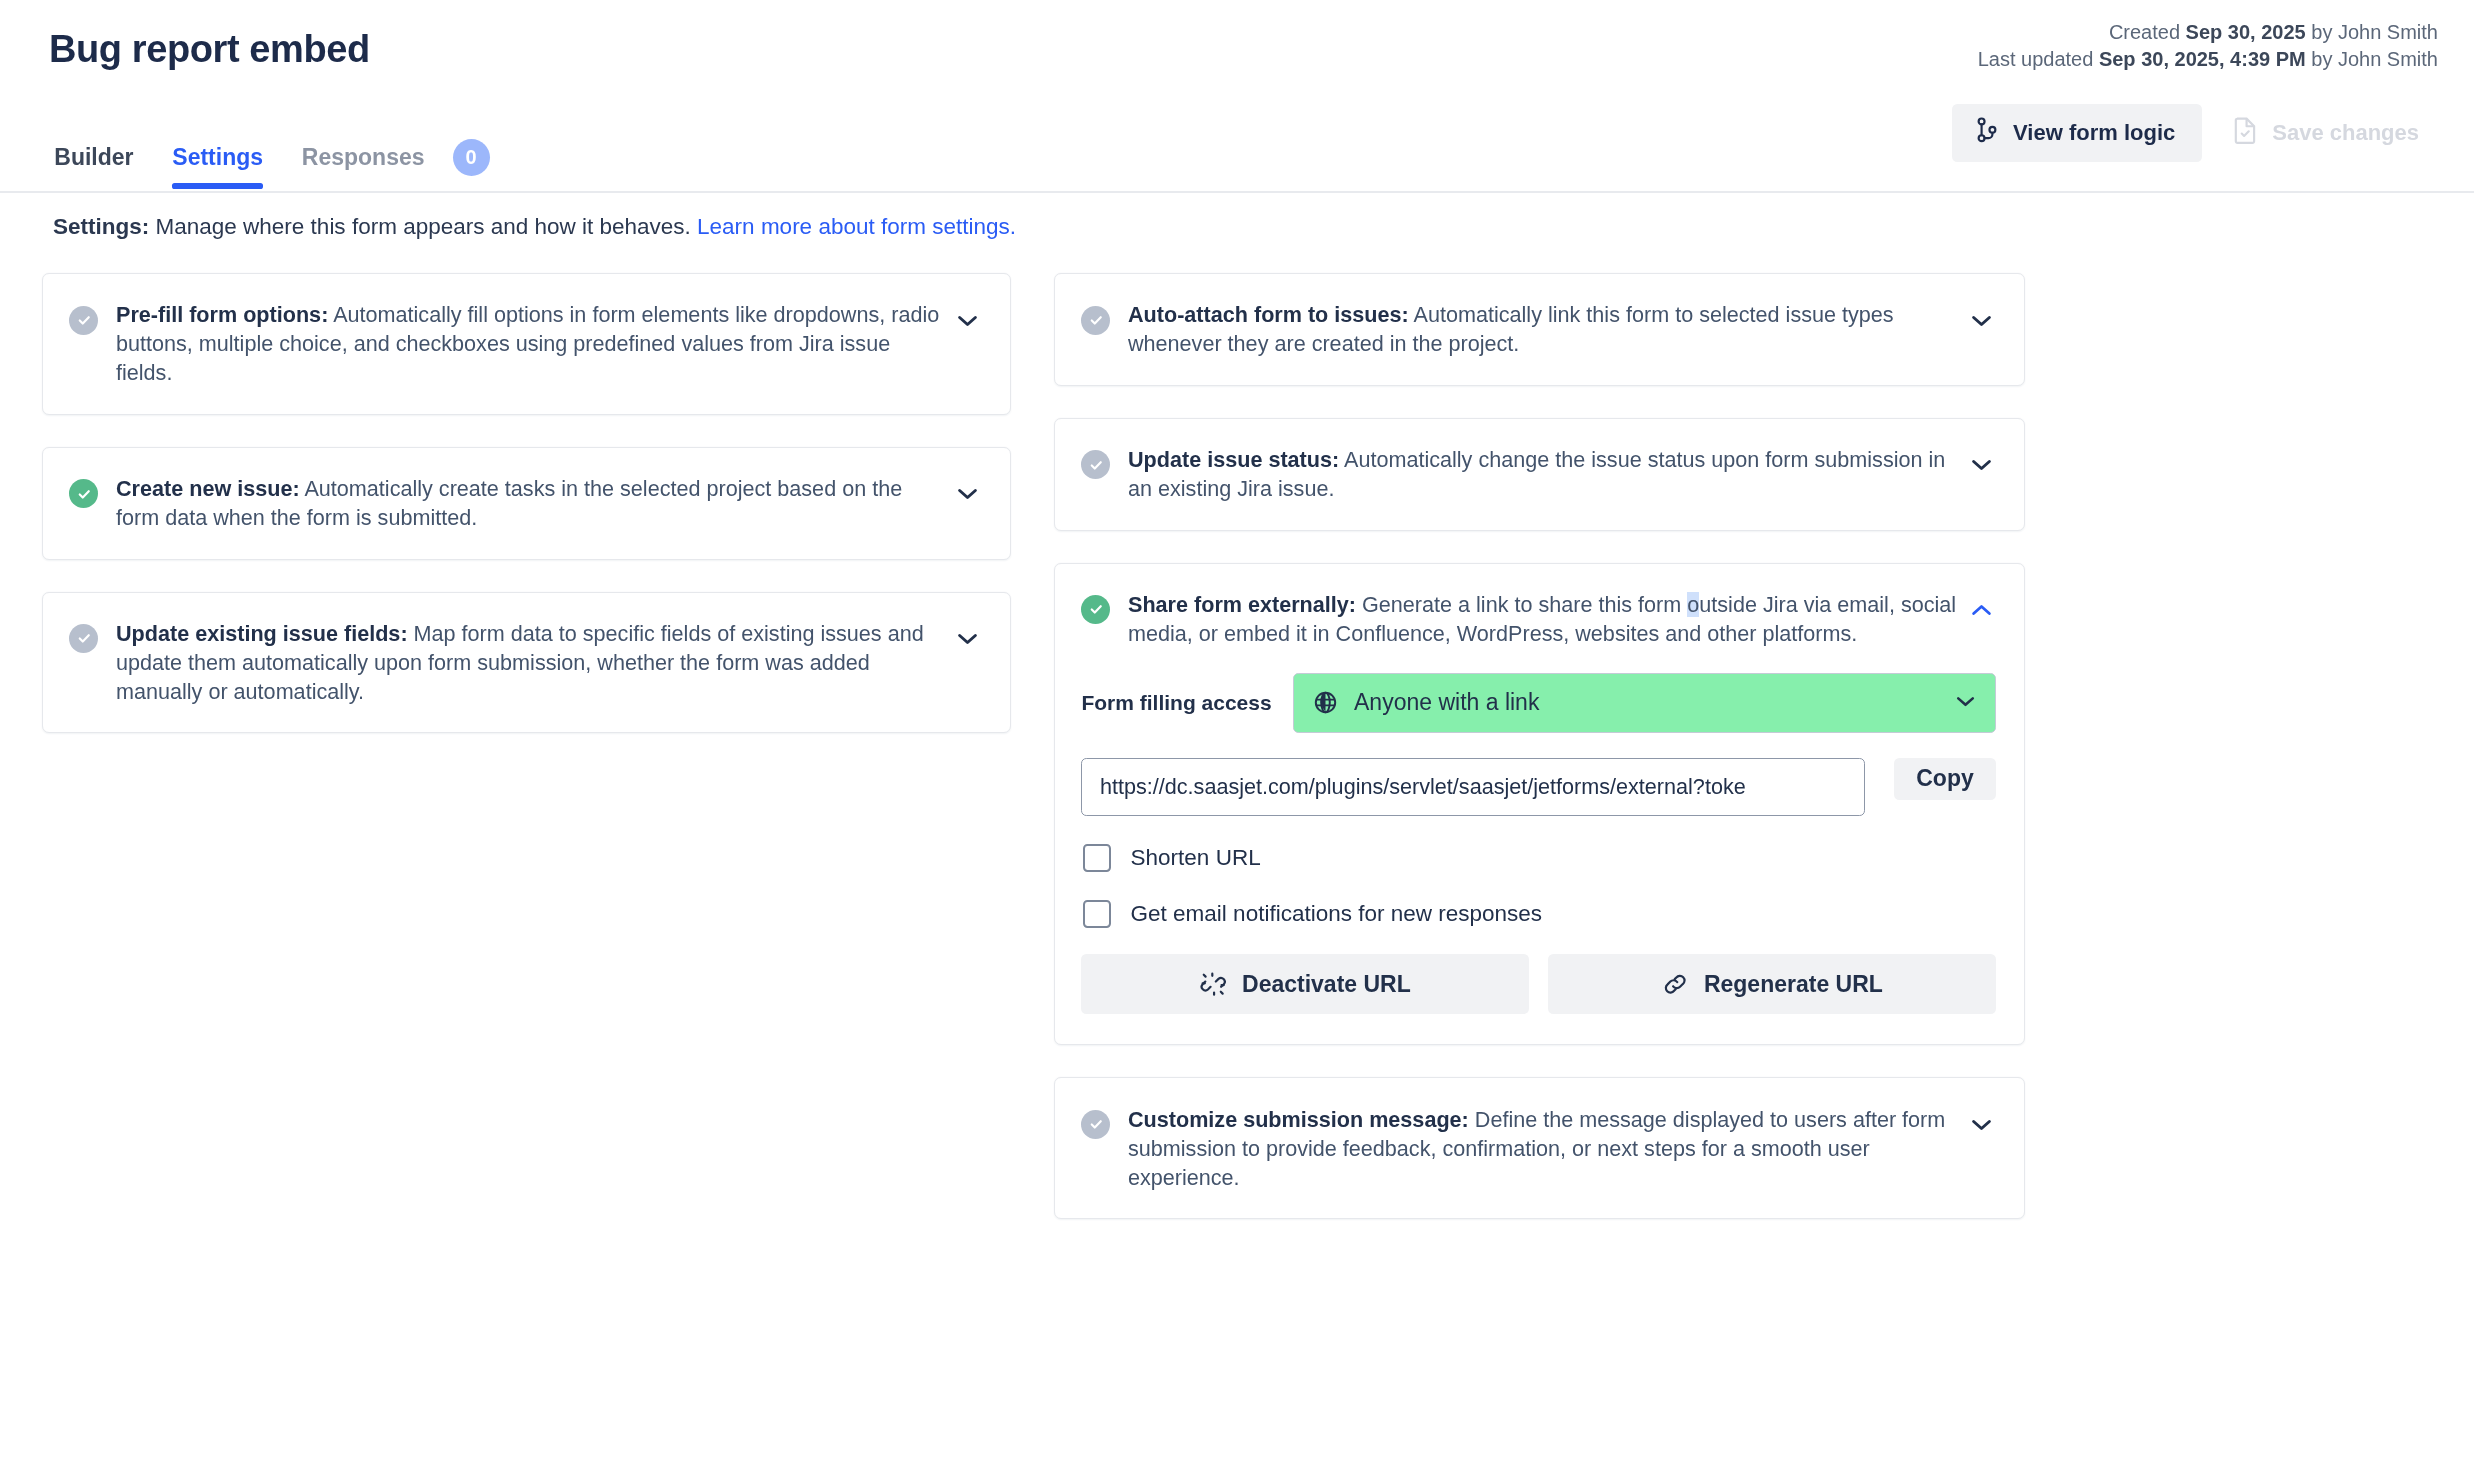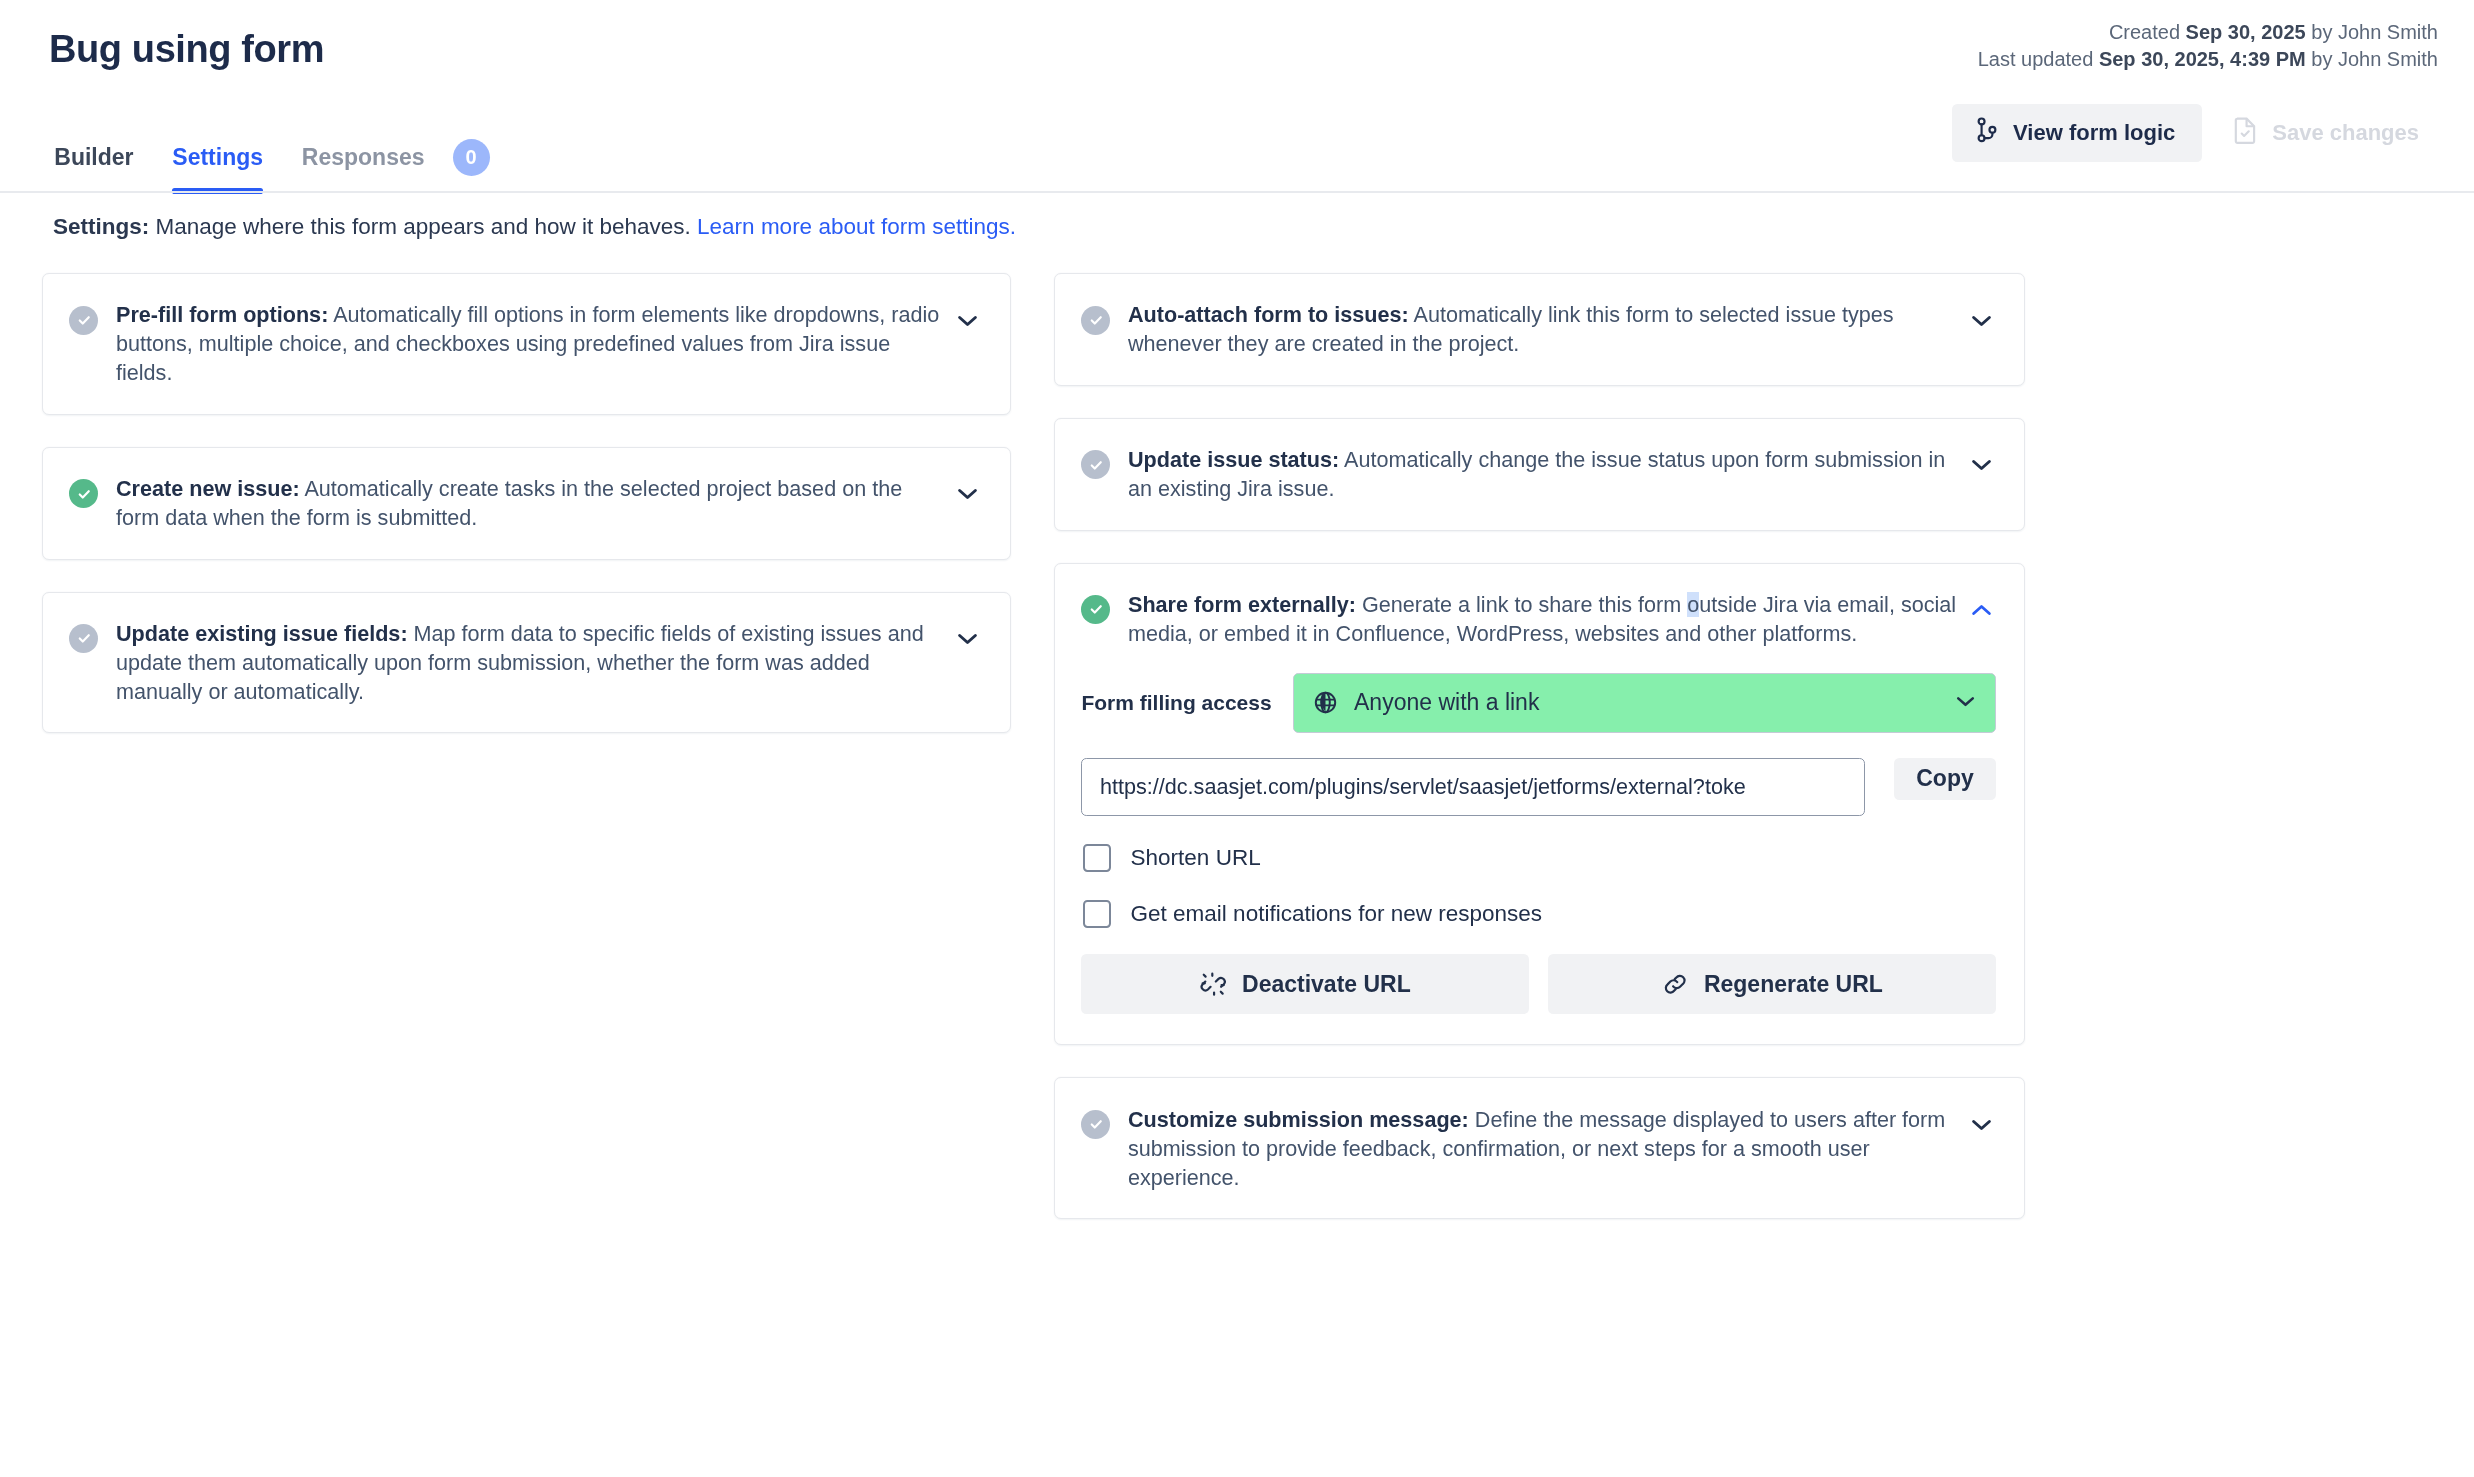--- a/index.html
+++ b/index.html
@@ -66,20 +66,21 @@
     color: #d5d8df;
     cursor: default;
     white-space: nowrap;
   }
 
   
   .tabs {
     position: absolute;
     left: 49px; top: 139px;
     display: flex;
+    align-items: center;
     gap: 0;
   }
   .tab {
     position: relative;
     display: flex; align-items: center; gap: 12.3px;
     padding: 0 19.4px 17.6px 19.4px;
     font-size: 23px;
     font-weight: 700;
     color: #3c4759;
     cursor: pointer;
@@ -280,21 +281,21 @@
     color: #22304a;
     cursor: pointer;
   }
   .btn-url svg { display: block; }
 </style>
 </head>
 <body>
 
 <div class="app">
 
-  <div class="page-title">Bug using form</div>
+  <div class="page-title">Bug report embed</div>
 
   <div class="meta">
     <div>
       <span>Created </span><b>Sep 30, 2025</b><span> by John Smith</span>
     </div>
     <div>
       <span>Last updated </span><b>Sep 30, 2025, 4:39 PM</b><span> by John Smith</span>
     </div>
   </div>
 

